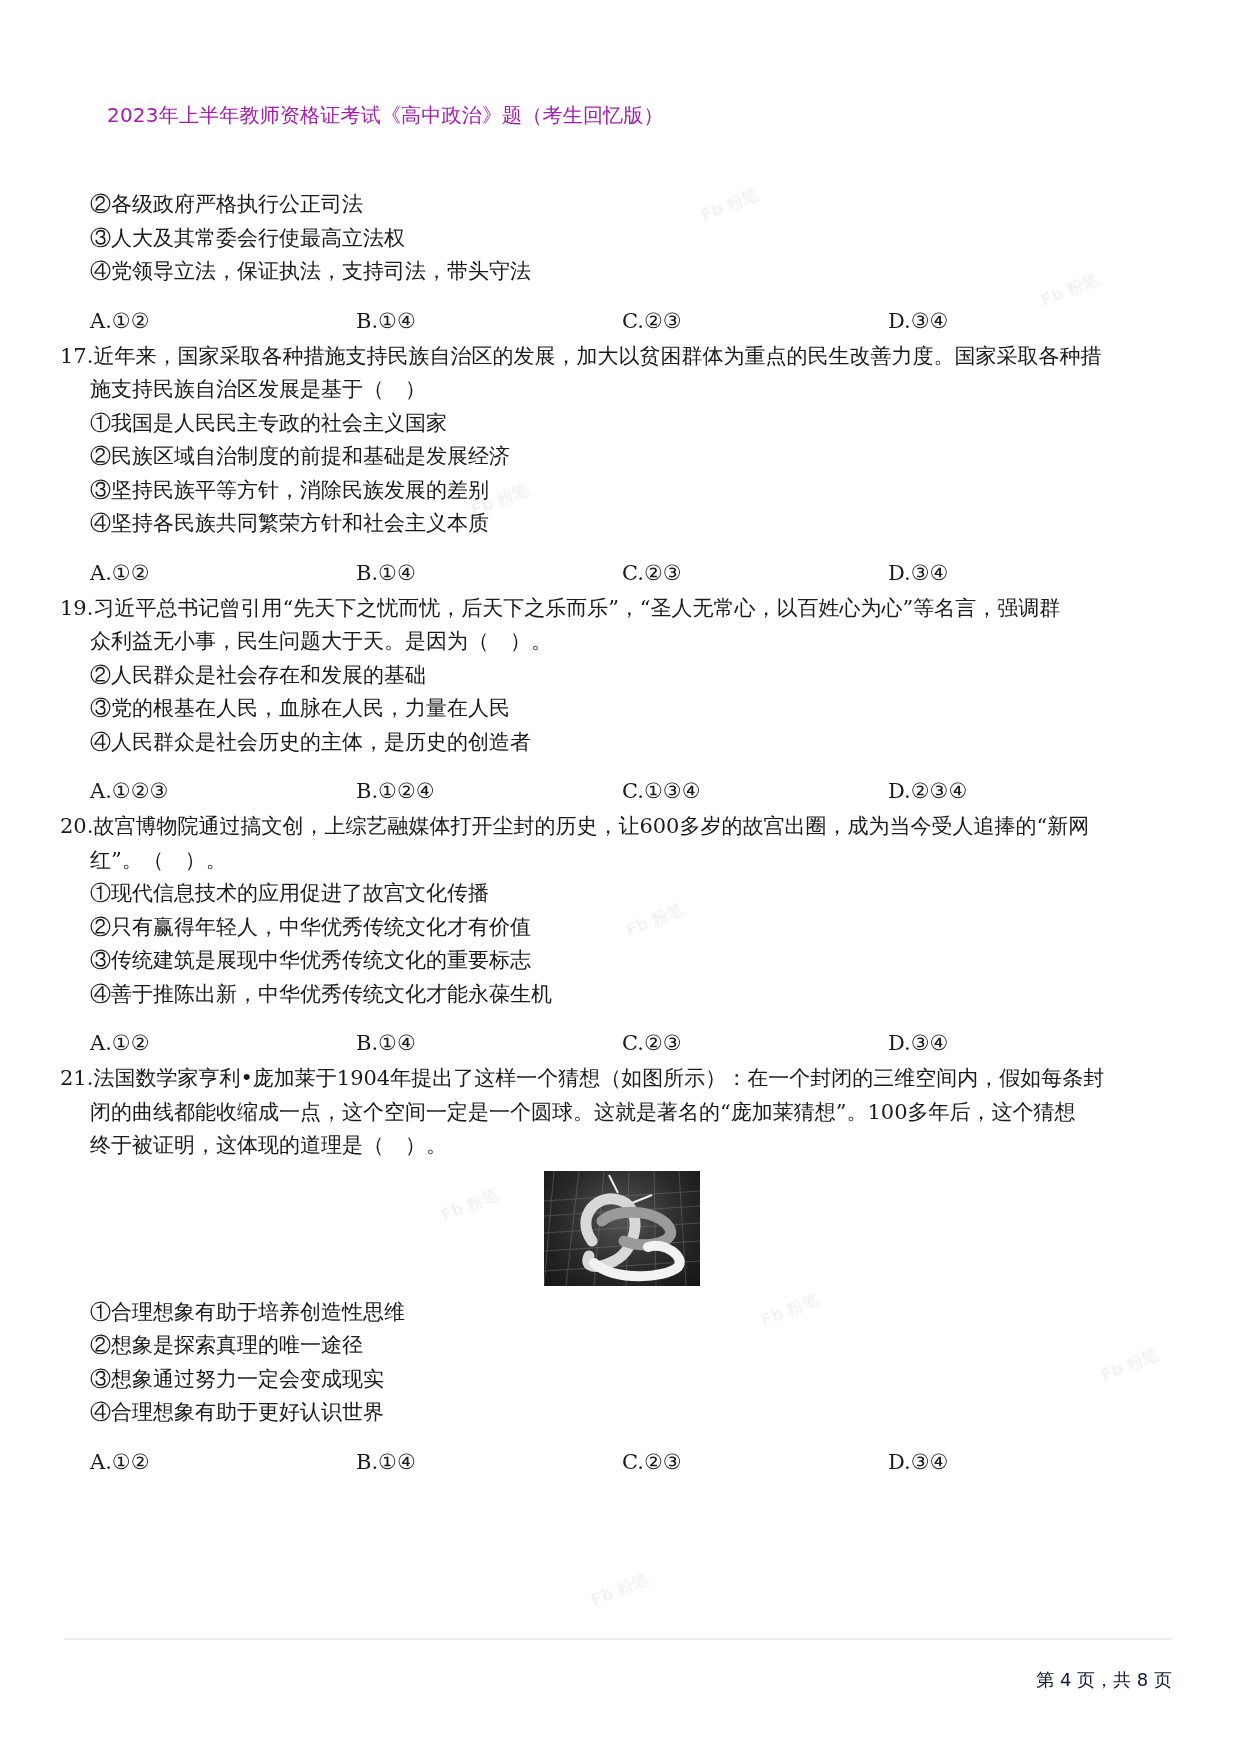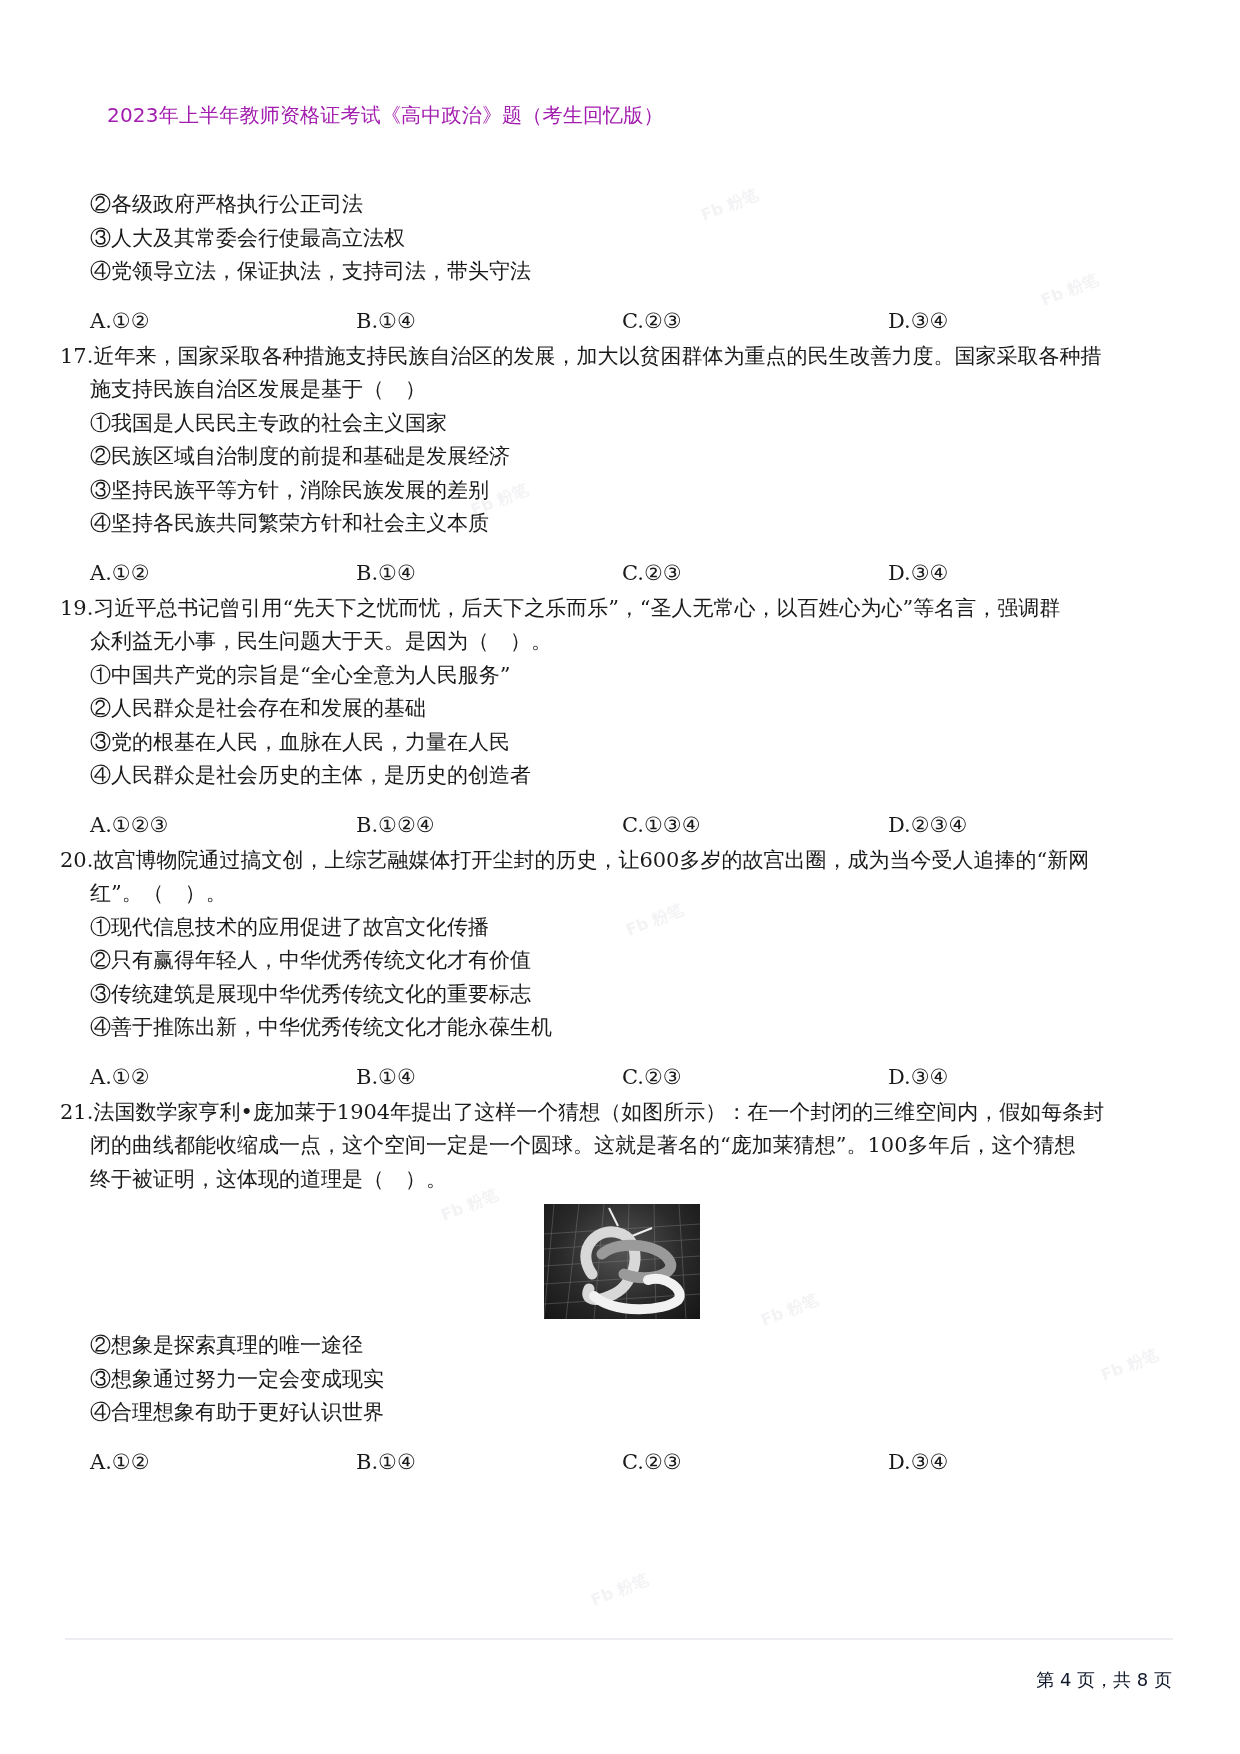--- a/index.html
+++ b/index.html
@@ -54,21 +54,20 @@
       <span class="opt">B.①④</span>
       <span class="opt">C.②③</span>
       <span class="opt">D.③④</span>
     </div>
   </section>
 
 
   <section>
     <div class="line">19.习近平总书记曾引用“先天下之忧而忧，后天下之乐而乐”，“圣人无常心，以百姓心为心”等名言，强调群</div>
     <div class="line indent">众利益无小事，民生问题大于天。是因为（　）。</div>
-    <div class="line indent">①中国共产党的宗旨是“全心全意为人民服务”</div>
     <div class="line indent">②人民群众是社会存在和发展的基础</div>
     <div class="line indent">③党的根基在人民，血脉在人民，力量在人民</div>
     <div class="line indent">④人民群众是社会历史的主体，是历史的创造者</div>
     <div class="opts4">
       <span class="opt">A.①②③</span>
       <span class="opt">B.①②④</span>
       <span class="opt">C.①③④</span>
       <span class="opt">D.②③④</span>
     </div>
   </section>
@@ -109,20 +108,21 @@
             <line x1="135" y1="0" x2="142" y2="115"></line>
         </g>
         <line x1="65" y1="4" x2="74" y2="22" stroke="#eee" stroke-width="2"></line>
         <line x1="88" y1="32" x2="108" y2="24" stroke="#eee" stroke-width="2"></line>
         <path d="M48 70 C30 45, 55 20, 78 30 C100 40, 92 80, 70 90 C50 100, 40 95, 45 85" fill="none" stroke="#d8d8d8" stroke-width="11" stroke-linecap="round"></path>
         <path d="M58 50 C75 35, 118 40, 126 58 C132 72, 100 78, 80 70" fill="none" stroke="#9a9a9a" stroke-width="11" stroke-linecap="round"></path>
         <path d="M50 92 C70 110, 120 108, 134 96 C142 86, 120 70, 104 76" fill="none" stroke="#f2f2f2" stroke-width="10" stroke-linecap="round"></path>
       </svg>
     </div>
 
+    <div class="line indent">①合理想象有助于培养创造性思维</div>
     <div class="line indent">②想象是探索真理的唯一途径</div>
     <div class="line indent">③想象通过努力一定会变成现实</div>
     <div class="line indent">④合理想象有助于更好认识世界</div>
     <div class="opts4">
       <span class="opt">A.①②</span>
       <span class="opt">B.①④</span>
       <span class="opt">C.②③</span>
       <span class="opt">D.③④</span>
     </div>
   </section>

